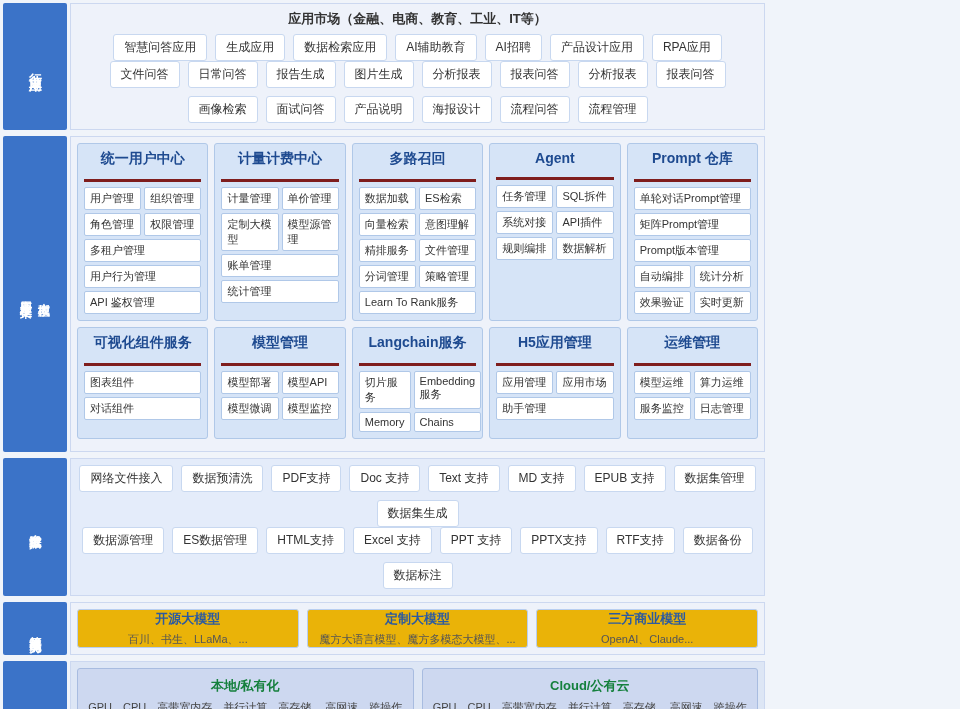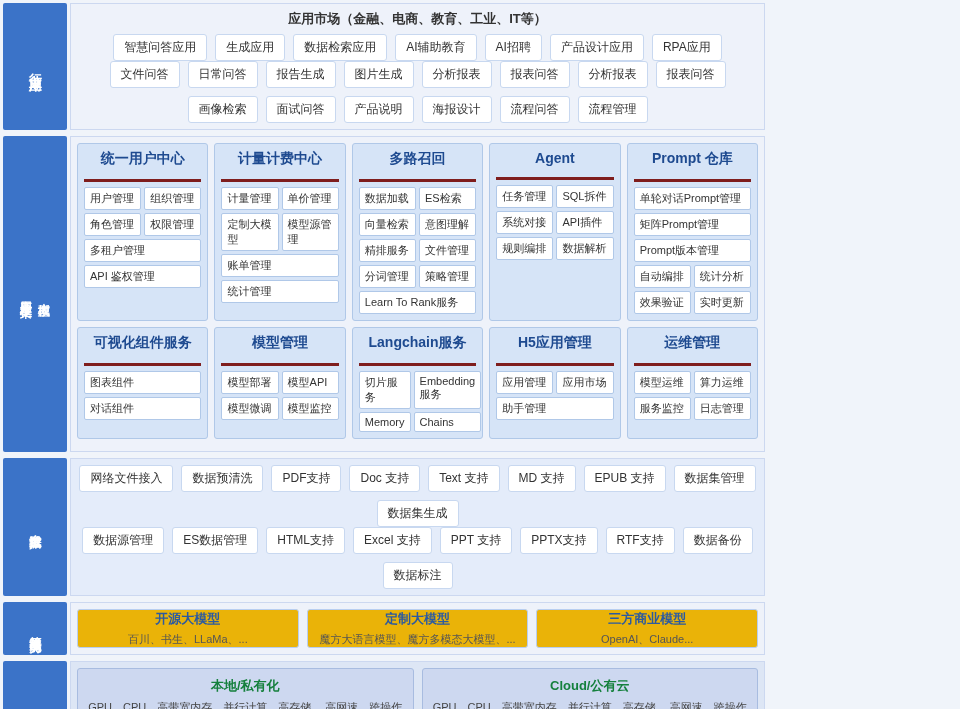--- a/index.html
+++ b/index.html
@@ -224,20 +224,21 @@
       <div class="fw-inner-row">
 
         <div class="fw-block" style="flex:1.1;">
           <div class="fw-block-title">统一用户中心</div>
           <div class="btn-grid">
             <div class="btn-item">用户管理</div>
             <div class="btn-item">组织管理</div>
             <div class="btn-item">角色管理</div>
             <div class="btn-item">权限管理</div>
             <div class="btn-item full">多租户管理</div>
+            <div class="btn-item full">用户行为管理</div>
             <div class="btn-item full">API 鉴权管理</div>
           </div>
         </div>
 
         <div class="fw-block" style="flex:1.1;">
           <div class="fw-block-title">计量计费中心</div>
           <div class="btn-grid">
             <div class="btn-item">计量管理</div>
             <div class="btn-item">单价管理</div>
             <div class="btn-item">定制大模型</div>

